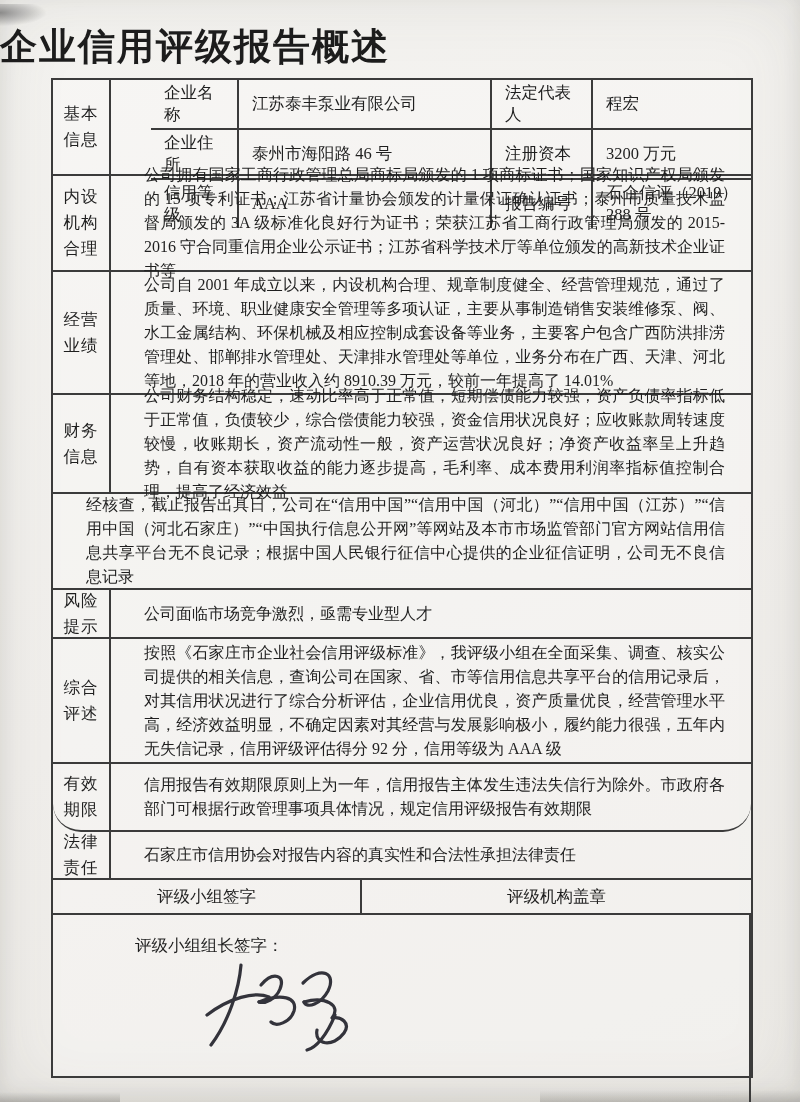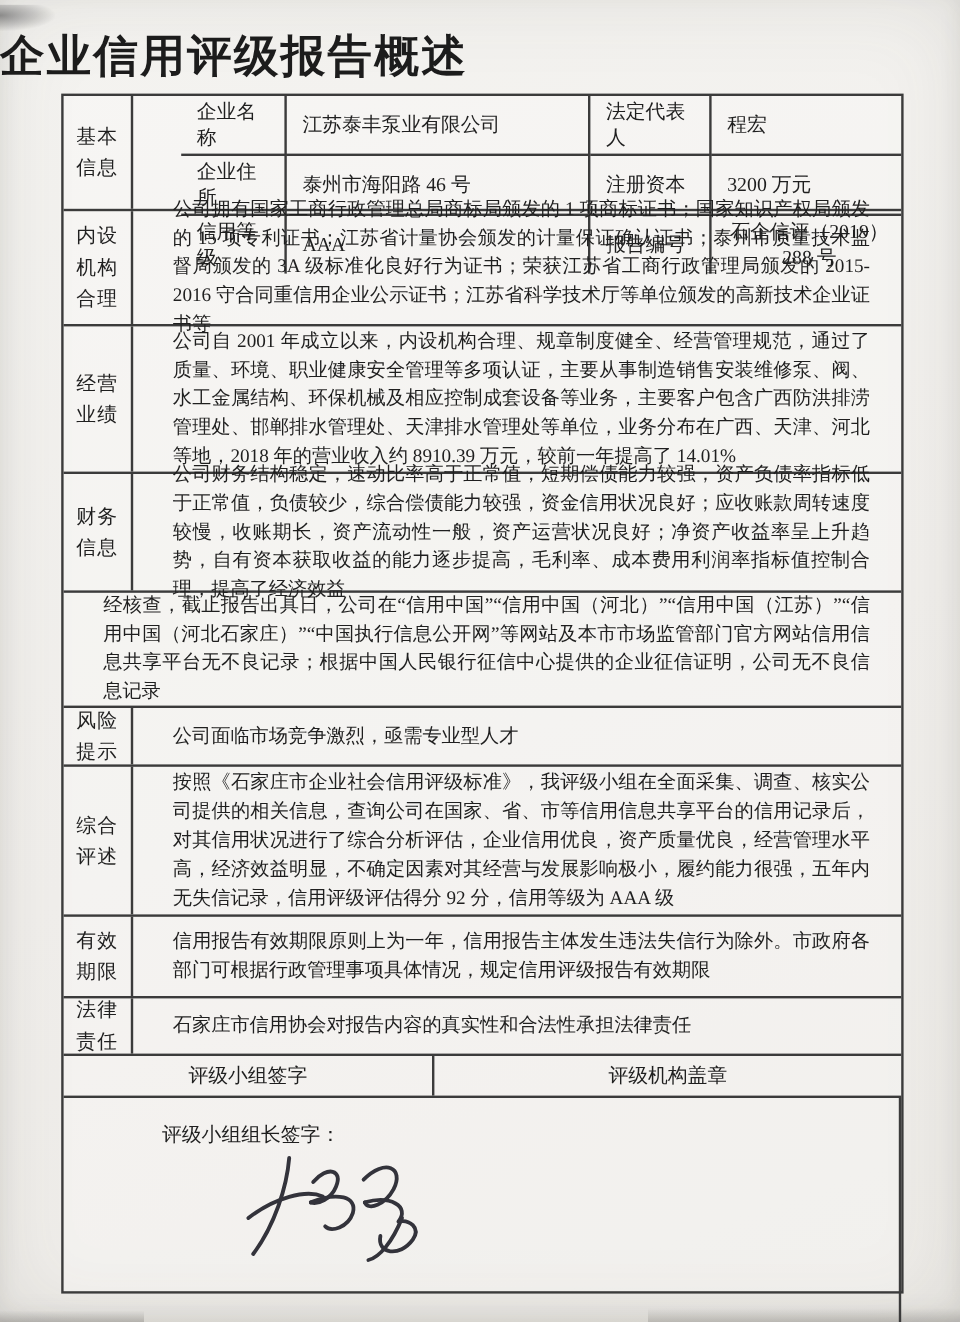--- a/index.html
+++ b/index.html
@@ -42,33 +42,33 @@
     flex:0 0 58px; border-right:2px solid #3b3b3b;
     display:flex; align-items:center; justify-content:center; text-align:center;
     font-size:16.5px; line-height:26px; padding:0 8px; letter-spacing:1px; color:#1f1f1f;
   }
 
   
   .basic-grid { flex:1; display:grid; grid-template-columns:88px 253px 101px 1fr; grid-auto-rows:1fr;margin-left:40px; }
   .bc { display:flex; align-items:center; padding:2px 8px 2px 13px;
         font-size:16.5px; color:#1f1f1f;
         border-right:2px solid #3b3b3b; border-bottom:2px solid #3b3b3b; }
-  .bc.lastcol { border-right:none;text-align:center; }
+  .bc.lastcol { border-right:none; }
   .bc.lastrow { border-bottom:none; }
 
   .content {
     flex:1; display:flex; align-items:center;
     font-size:16px; line-height:24px; text-align:justify;
     padding:1px 26px 1px 13px; color:#1f1f1f;margin-left:20px;
   }
 
   
   .h-basic { height:96px; } .h-s0 { height:96px; } .h-s1 { height:123px; }
   .h-s2 { height:99px; }  .h-s3 { height:96px; } .h-s4 { height:49px; }
-  .h-s5 { height:125px; } .h-s6 { height:68px; } .h-s7 { height:48px; }
+  .h-s5 { height:125px; } .h-s6 { height:68px;border-radius:28px; } .h-s7 { height:48px; }
   .h-sigh { height:35px; } .h-sigb { height:161px; }
 
   .sig-header { display:flex; }
   .sig-header > div { display:flex; align-items:center; justify-content:center; font-size:16.5px; color:#1f1f1f; }
   .sig-header .lcell { flex:0 0 309px; border-right:2px solid #3b3b3b; }
   .sig-header .rcell { flex:1; }
 
   .sig-body { display:flex; position:relative; }
   .sig-left { flex:0 0 309px; border-right:2px solid #3b3b3b; position:relative; }
   .sig-right { flex:1; position:relative; }

